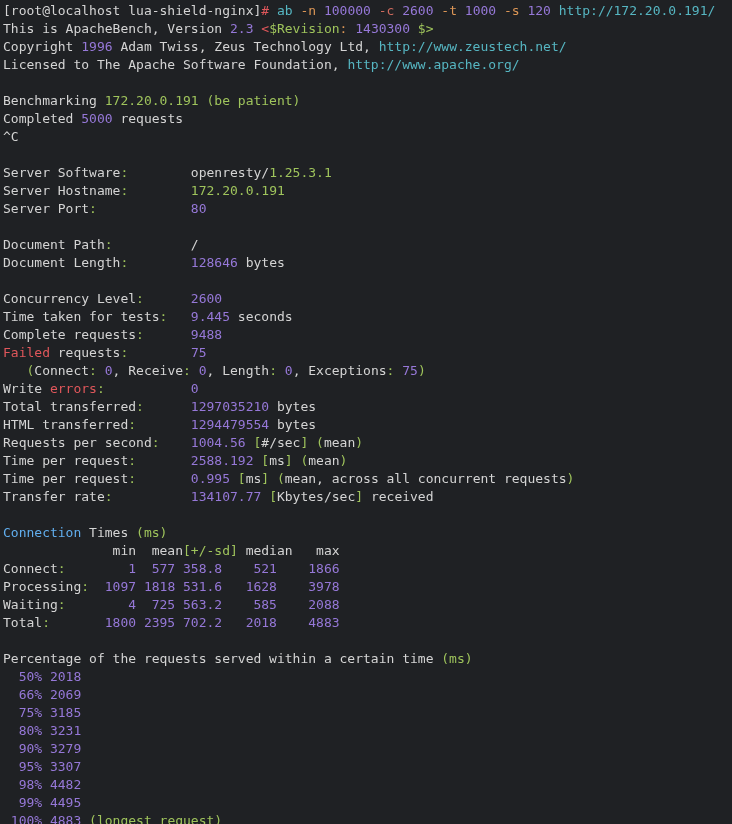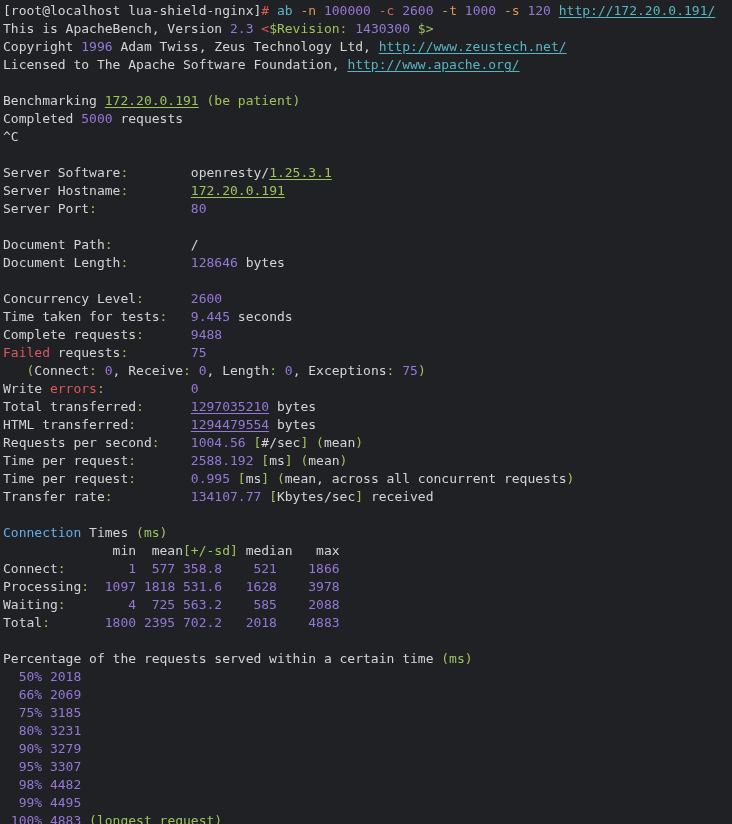--- a/index.html
+++ b/index.html
@@ -20,20 +20,19 @@
     font-family: "DejaVu Sans Mono", "Liberation Mono", monospace;
     font-size: 13px;
     line-height: 18px;
     white-space: pre;
     color: #d4d4d4;
   }
   .line {
     height: 18px;
   }
   .u {
-    text-decoration: underline;
     text-underline-offset: 2px;
   }
 </style>
 </head>
 <body>
 
 <div class="terminal"><div class="line"><span style="color: rgb(212, 212, 212);">[root@localhost lua-shield-nginx]</span><span style="color: rgb(224, 87, 91);">#</span><span style="color: rgb(212, 212, 212);"> </span><span style="color: rgb(86, 182, 194);">ab</span><span style="color: rgb(212, 212, 212);"> </span><span style="color: rgb(220, 150, 86);">-n</span><span style="color: rgb(212, 212, 212);"> </span><span style="color: rgb(150, 120, 216);">100000</span><span style="color: rgb(212, 212, 212);"> </span><span style="color: rgb(206, 106, 93);">-c</span><span style="color: rgb(212, 212, 212);"> </span><span style="color: rgb(150, 120, 216);">2600</span><span style="color: rgb(212, 212, 212);"> </span><span style="color: rgb(220, 150, 86);">-t</span><span style="color: rgb(212, 212, 212);"> </span><span style="color: rgb(150, 120, 216);">1000</span><span style="color: rgb(212, 212, 212);"> </span><span style="color: rgb(220, 150, 86);">-s</span><span style="color: rgb(212, 212, 212);"> </span><span style="color: rgb(150, 120, 216);">120</span><span style="color: rgb(212, 212, 212);"> </span><span class="u" style="color: rgb(86, 182, 194);">http://172.20.0.191/</span></div><div class="line"><span style="color: rgb(212, 212, 212);">This is ApacheBench, Version </span><span style="color: rgb(150, 120, 216);">2.3</span><span style="color: rgb(212, 212, 212);"> </span><span style="color: rgb(224, 87, 91);">&lt;</span><span style="color: rgb(159, 196, 92);">$Revision</span><span style="color: rgb(220, 150, 86);">:</span><span style="color: rgb(212, 212, 212);"> </span><span style="color: rgb(150, 120, 216);">1430300</span><span style="color: rgb(212, 212, 212);"> </span><span style="color: rgb(159, 196, 92);">$&gt;</span></div><div class="line"><span style="color: rgb(212, 212, 212);">Copyright </span><span style="color: rgb(150, 120, 216);">1996</span><span style="color: rgb(212, 212, 212);"> Adam Twiss, Zeus Technology Ltd, </span><span class="u" style="color: rgb(86, 182, 194);">http://www.zeustech.net/</span></div><div class="line"><span style="color: rgb(212, 212, 212);">Licensed to The Apache Software Foundation, </span><span class="u" style="color: rgb(86, 182, 194);">http://www.apache.org/</span></div><div class="line">&nbsp;</div><div class="line"><span style="color: rgb(212, 212, 212);">Benchmarking </span><span class="u" style="color: rgb(159, 196, 92);">172.20.0.191</span><span style="color: rgb(212, 212, 212);"> </span><span style="color: rgb(159, 196, 92);">(be patient)</span></div><div class="line"><span style="color: rgb(212, 212, 212);">Completed </span><span style="color: rgb(150, 120, 216);">5000</span><span style="color: rgb(212, 212, 212);"> requests</span></div><div class="line"><span style="color: rgb(212, 212, 212);">^C</span></div><div class="line">&nbsp;</div><div class="line"><span style="color: rgb(212, 212, 212);">Server Software</span><span style="color: rgb(159, 196, 92);">:</span><span style="color: rgb(212, 212, 212);">        openresty/</span><span class="u" style="color: rgb(159, 196, 92);">1.25.3.1</span></div><div class="line"><span style="color: rgb(212, 212, 212);">Server Hostname</span><span style="color: rgb(159, 196, 92);">:</span><span style="color: rgb(212, 212, 212);">        </span><span class="u" style="color: rgb(159, 196, 92);">172.20.0.191</span></div><div class="line"><span style="color: rgb(212, 212, 212);">Server Port</span><span style="color: rgb(159, 196, 92);">:</span><span style="color: rgb(212, 212, 212);">            </span><span style="color: rgb(150, 120, 216);">80</span></div><div class="line">&nbsp;</div><div class="line"><span style="color: rgb(212, 212, 212);">Document Path</span><span style="color: rgb(159, 196, 92);">:</span><span style="color: rgb(212, 212, 212);">          /</span></div><div class="line"><span style="color: rgb(212, 212, 212);">Document Length</span><span style="color: rgb(159, 196, 92);">:</span><span style="color: rgb(212, 212, 212);">        </span><span style="color: rgb(150, 120, 216);">128646</span><span style="color: rgb(212, 212, 212);"> bytes</span></div><div class="line">&nbsp;</div><div class="line"><span style="color: rgb(212, 212, 212);">Concurrency Level</span><span style="color: rgb(159, 196, 92);">:</span><span style="color: rgb(212, 212, 212);">      </span><span style="color: rgb(150, 120, 216);">2600</span></div><div class="line"><span style="color: rgb(212, 212, 212);">Time taken for tests</span><span style="color: rgb(159, 196, 92);">:</span><span style="color: rgb(212, 212, 212);">   </span><span style="color: rgb(150, 120, 216);">9.445</span><span style="color: rgb(212, 212, 212);"> seconds</span></div><div class="line"><span style="color: rgb(212, 212, 212);">Complete requests</span><span style="color: rgb(159, 196, 92);">:</span><span style="color: rgb(212, 212, 212);">      </span><span style="color: rgb(150, 120, 216);">9488</span></div><div class="line"><span style="color: rgb(224, 87, 91);">Failed</span><span style="color: rgb(212, 212, 212);"> requests</span><span style="color: rgb(159, 196, 92);">:</span><span style="color: rgb(212, 212, 212);">        </span><span style="color: rgb(150, 120, 216);">75</span></div><div class="line"><span style="color: rgb(212, 212, 212);">   </span><span style="color: rgb(159, 196, 92);">(</span><span style="color: rgb(212, 212, 212);">Connect</span><span style="color: rgb(159, 196, 92);">:</span><span style="color: rgb(212, 212, 212);"> </span><span style="color: rgb(150, 120, 216);">0</span><span style="color: rgb(212, 212, 212);">, Receive</span><span style="color: rgb(159, 196, 92);">:</span><span style="color: rgb(212, 212, 212);"> </span><span style="color: rgb(150, 120, 216);">0</span><span style="color: rgb(212, 212, 212);">, Length</span><span style="color: rgb(159, 196, 92);">:</span><span style="color: rgb(212, 212, 212);"> </span><span style="color: rgb(150, 120, 216);">0</span><span style="color: rgb(212, 212, 212);">, Exceptions</span><span style="color: rgb(159, 196, 92);">:</span><span style="color: rgb(212, 212, 212);"> </span><span style="color: rgb(150, 120, 216);">75</span><span style="color: rgb(159, 196, 92);">)</span></div><div class="line"><span style="color: rgb(212, 212, 212);">Write </span><span style="color: rgb(224, 87, 91);">errors</span><span style="color: rgb(159, 196, 92);">:</span><span style="color: rgb(212, 212, 212);">           </span><span style="color: rgb(150, 120, 216);">0</span></div><div class="line"><span style="color: rgb(212, 212, 212);">Total transferred</span><span style="color: rgb(159, 196, 92);">:</span><span style="color: rgb(212, 212, 212);">      </span><span class="u" style="color: rgb(150, 120, 216);">1297035210</span><span style="color: rgb(212, 212, 212);"> bytes</span></div><div class="line"><span style="color: rgb(212, 212, 212);">HTML transferred</span><span style="color: rgb(159, 196, 92);">:</span><span style="color: rgb(212, 212, 212);">       </span><span class="u" style="color: rgb(150, 120, 216);">1294479554</span><span style="color: rgb(212, 212, 212);"> bytes</span></div><div class="line"><span style="color: rgb(212, 212, 212);">Requests per second</span><span style="color: rgb(159, 196, 92);">:</span><span style="color: rgb(212, 212, 212);">    </span><span style="color: rgb(150, 120, 216);">1004.56</span><span style="color: rgb(212, 212, 212);"> </span><span style="color: rgb(159, 196, 92);">[</span><span style="color: rgb(212, 212, 212);">#/sec</span><span style="color: rgb(159, 196, 92);">]</span><span style="color: rgb(212, 212, 212);"> </span><span style="color: rgb(159, 196, 92);">(</span><span style="color: rgb(212, 212, 212);">mean</span><span style="color: rgb(159, 196, 92);">)</span></div><div class="line"><span style="color: rgb(212, 212, 212);">Time per request</span><span style="color: rgb(159, 196, 92);">:</span><span style="color: rgb(212, 212, 212);">       </span><span style="color: rgb(150, 120, 216);">2588.192</span><span style="color: rgb(212, 212, 212);"> </span><span style="color: rgb(159, 196, 92);">[</span><span style="color: rgb(212, 212, 212);">ms</span><span style="color: rgb(159, 196, 92);">]</span><span style="color: rgb(212, 212, 212);"> </span><span style="color: rgb(159, 196, 92);">(</span><span style="color: rgb(212, 212, 212);">mean</span><span style="color: rgb(159, 196, 92);">)</span></div><div class="line"><span style="color: rgb(212, 212, 212);">Time per request</span><span style="color: rgb(159, 196, 92);">:</span><span style="color: rgb(212, 212, 212);">       </span><span style="color: rgb(150, 120, 216);">0.995</span><span style="color: rgb(212, 212, 212);"> </span><span style="color: rgb(159, 196, 92);">[</span><span style="color: rgb(212, 212, 212);">ms</span><span style="color: rgb(159, 196, 92);">]</span><span style="color: rgb(212, 212, 212);"> </span><span style="color: rgb(159, 196, 92);">(</span><span style="color: rgb(212, 212, 212);">mean, across all concurrent requests</span><span style="color: rgb(159, 196, 92);">)</span></div><div class="line"><span style="color: rgb(212, 212, 212);">Transfer rate</span><span style="color: rgb(159, 196, 92);">:</span><span style="color: rgb(212, 212, 212);">          </span><span style="color: rgb(150, 120, 216);">134107.77</span><span style="color: rgb(212, 212, 212);"> </span><span style="color: rgb(159, 196, 92);">[</span><span style="color: rgb(212, 212, 212);">Kbytes/sec</span><span style="color: rgb(159, 196, 92);">]</span><span style="color: rgb(212, 212, 212);"> received</span></div><div class="line">&nbsp;</div><div class="line"><span style="color: rgb(97, 174, 238);">Connection</span><span style="color: rgb(212, 212, 212);"> Times </span><span style="color: rgb(159, 196, 92);">(ms)</span></div><div class="line"><span style="color: rgb(212, 212, 212);">              min  mean</span><span style="color: rgb(159, 196, 92);">[+/-sd]</span><span style="color: rgb(212, 212, 212);"> median   max</span></div><div class="line"><span style="color: rgb(212, 212, 212);">Connect</span><span style="color: rgb(159, 196, 92);">:</span><span style="color: rgb(150, 120, 216);">        1  577 358.8    521    1866</span></div><div class="line"><span style="color: rgb(212, 212, 212);">Processing</span><span style="color: rgb(159, 196, 92);">:</span><span style="color: rgb(150, 120, 216);">  1097 1818 531.6   1628    3978</span></div><div class="line"><span style="color: rgb(212, 212, 212);">Waiting</span><span style="color: rgb(159, 196, 92);">:</span><span style="color: rgb(150, 120, 216);">        4  725 563.2    585    2088</span></div><div class="line"><span style="color: rgb(212, 212, 212);">Total</span><span style="color: rgb(159, 196, 92);">:</span><span style="color: rgb(150, 120, 216);">       1800 2395 702.2   2018    4883</span></div><div class="line">&nbsp;</div><div class="line"><span style="color: rgb(212, 212, 212);">Percentage of the requests served within a certain time </span><span style="color: rgb(159, 196, 92);">(ms)</span></div><div class="line"><span style="color: rgb(150, 120, 216);">  50% 2018</span></div><div class="line"><span style="color: rgb(150, 120, 216);">  66% 2069</span></div><div class="line"><span style="color: rgb(150, 120, 216);">  75% 3185</span></div><div class="line"><span style="color: rgb(150, 120, 216);">  80% 3231</span></div><div class="line"><span style="color: rgb(150, 120, 216);">  90% 3279</span></div><div class="line"><span style="color: rgb(150, 120, 216);">  95% 3307</span></div><div class="line"><span style="color: rgb(150, 120, 216);">  98% 4482</span></div><div class="line"><span style="color: rgb(150, 120, 216);">  99% 4495</span></div><div class="line"><span style="color: rgb(150, 120, 216);"> 100% 4883</span><span style="color: rgb(212, 212, 212);"> </span><span style="color: rgb(159, 196, 92);">(longest request)</span></div></div>
 
 </body></html>

